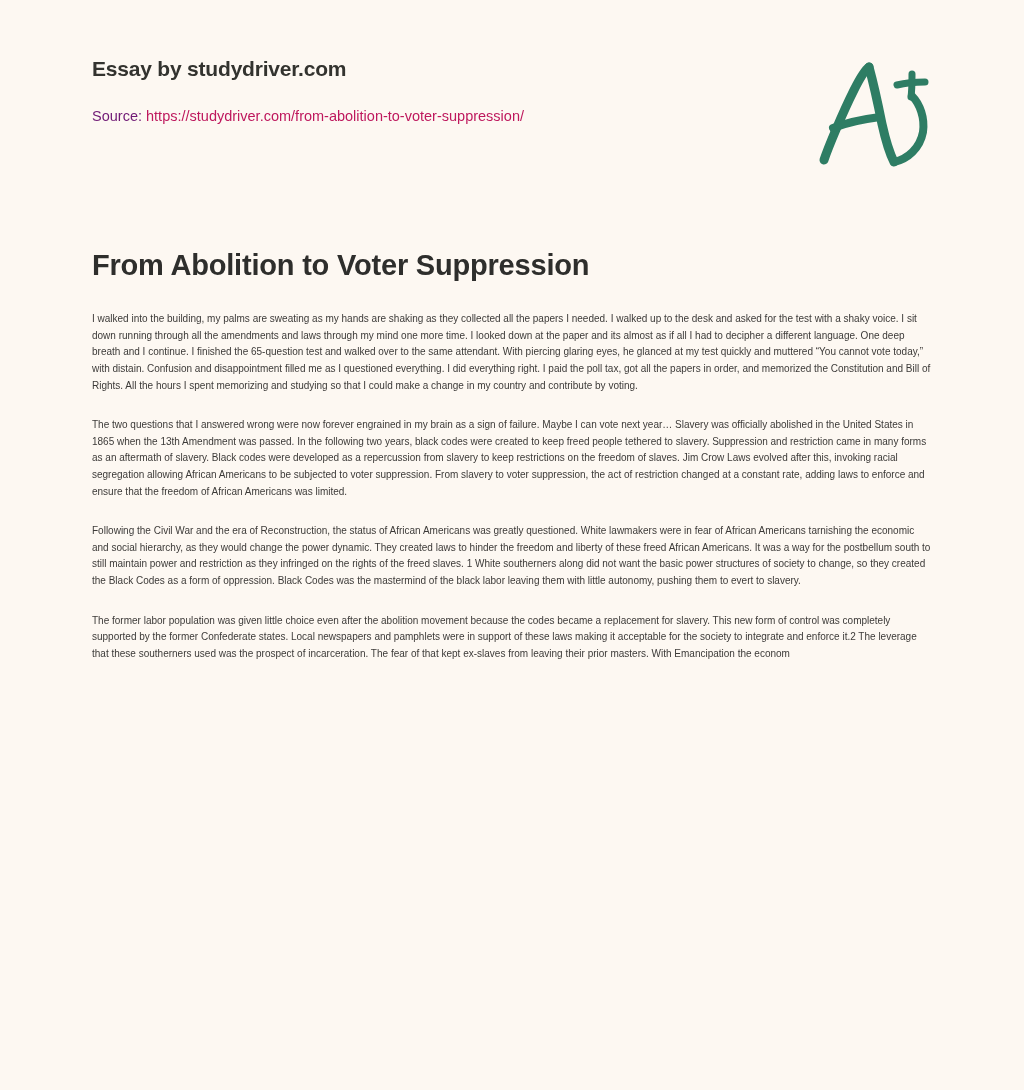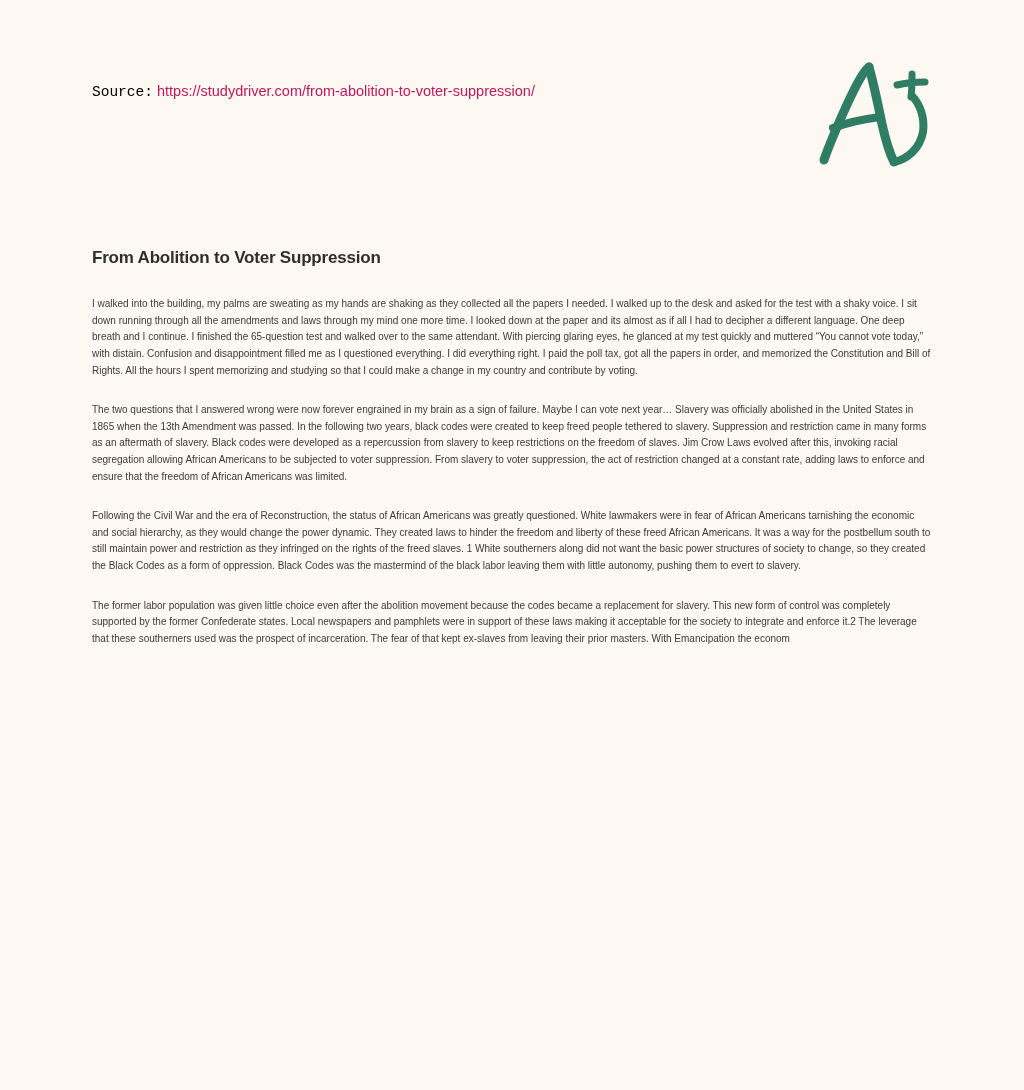--- a/index.html
+++ b/index.html
@@ -38,22 +38,21 @@
     line-height: 1.2;
   }
   .source-line {
     margin-top: 26px;
     font-size: 14.5px;
     color: #8a8a86;
     line-height: 1.3;
     white-space: nowrap;
   }
   .source-label {
-    color: #000000;
-    font-family: Liberation Mono, monospace;
+    color: #701a75;
   }
   .source-url {
     color: #be185d;
     text-decoration: none;
   }
 
   
   .logo {
     position: absolute;
     top: 52px;
@@ -63,21 +62,21 @@
   }
   .logo svg {
     display: block;
     width: 130px;
     height: 120px;
   }
 
   
   .title {
     margin: 97px 0 0 0;
-    font-size: 17px;
+    font-size: 29px;
     font-weight: bold;
     color: #2e2e2c;
     letter-spacing: -0.2px;
     line-height: 1.25;
   }
 
   
   .body-copy {
     margin-top: 28px;
     width: 840px;
@@ -95,20 +94,21 @@
   .body-copy p.clipped {
     margin-bottom: 16px;
   }
 </style>
 </head>
 <body>
 
 <div class="page">
 
   <div class="header">
+    <p class="byline">Essay by studydriver.com</p>
 
     <div class="source-line">
       <span class="source-label">Source:</span>
       <a class="source-url" href="#">https://studydriver.com/from-abolition-to-voter-suppression/</a>
     </div>
 
     <div class="logo">
       <svg viewBox="0 0 130 120" xmlns="http://www.w3.org/2000/svg">
         <g fill="none" stroke="#2e7d64" stroke-linecap="round" stroke-linejoin="round">
 

